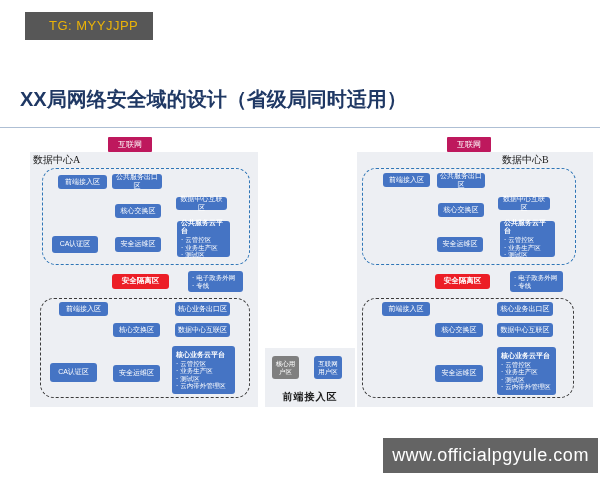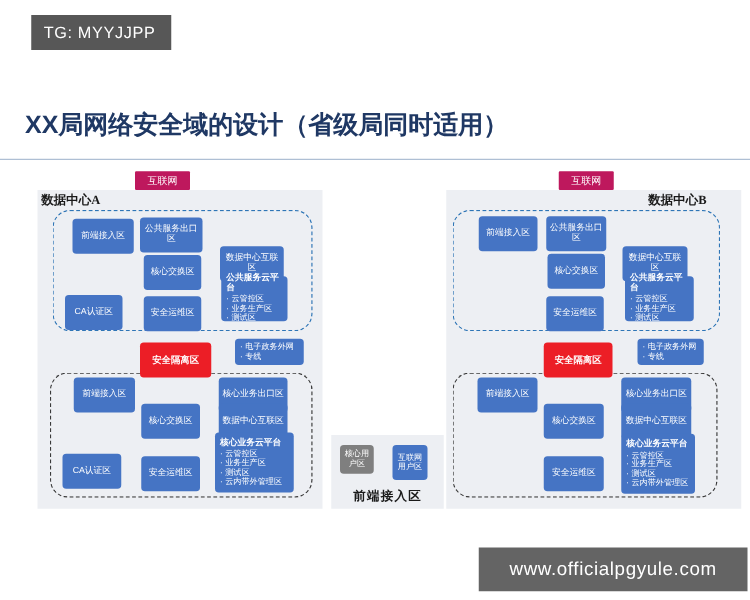--- a/index.html
+++ b/index.html
@@ -1,64 +1,64 @@
 <!DOCTYPE html>
 <html><head>
 <meta charset="utf-8">
 <style>
   html,body{margin:0;padding:0;}
   body{width:600px;height:480px;overflow:hidden;background:#ffffff;
        font-family:"Liberation Sans","DejaVu Sans",sans-serif;}
   .stage{position:relative;width:600px;height:480px;background:#fff;}
 
-  .tag{position:absolute;left:25px;top:12px;width:112px;height:28px;
-       background:#575757;color:#ffffff;font-size:13px;line-height:28px;
-       padding-left:10px;box-sizing:border-box;letter-spacing:.5px;}
+  .tag{position:absolute;left:25px;top:12px;width:128px;height:28px;
+       background:#575757;color:#eab308;font-size:13px;line-height:28px;
+       padding-left:24px;box-sizing:border-box;letter-spacing:.5px;}
 
   .title{position:absolute;left:20px;top:86px;width:560px;
          font-size:20px;font-weight:bold;color:#1F3864;}
 
   .divider{position:absolute;left:0;top:127px;width:600px;height:1px;
            background:#aebfd4;}
 
   .panel{position:absolute;background:#EDEFF3;}
   .panel-a{left:30px;top:152px;width:228px;height:255px;}
   .panel-b{left:357px;top:152px;width:236px;height:255px;}
   .panel-mid{left:265px;top:348px;width:90px;height:59px;}
 
-  .dcname{position:absolute;font-size:10px;font-weight:bold;color:#1a1a1a;
+  .dcname{position:absolute;font-size:10px;font-weight:normal;color:#1a1a1a;
           font-family:"Liberation Serif","DejaVu Serif",serif;}
 
   .netbox{position:absolute;width:44px;height:15px;background:#be185d;
           color:#fff;font-size:8px;display:flex;align-items:center;
           justify-content:center;border-radius:1px;}
 
   .dash{position:absolute;border:1.5px dashed #2E75B6;border-radius:14px;
         box-sizing:border-box;}
   .dash.dark{border-color:#3a3a3a;}
 
   .zbox{position:absolute;background:#4574C4;color:#fff;border-radius:3px;
         font-size:7px;line-height:1.15;display:flex;align-items:center;
         justify-content:center;text-align:center;box-sizing:border-box;
-        padding:14px 2px;}
+        padding:1px 2px;}
   .zbox.red{background:#EC1E26;font-weight:bold;font-size:7.5px;}
   .zbox.gray{background:#7F7F7F;font-size:6.5px;padding:2px;}
   .zbox.multi{flex-direction:column;align-items:flex-start;
               justify-content:center;text-align:left;padding:2px 4px;}
   .cloud-title{font-weight:bold;font-size:7px;margin-bottom:1px;}
   ul.blist{margin:0;padding:0;list-style:none;font-size:6.5px;}
   ul.blist li::before{content:"·";margin-right:2px;}
 
   .monitor-label{position:absolute;left:265px;top:390px;width:90px;
                  text-align:center;font-size:10px;font-weight:bold;
                  color:#1a1a1a;font-family:"Liberation Serif","DejaVu Serif",serif;
                  letter-spacing:1px;}
 
   .footer{position:absolute;left:383px;top:438px;width:215px;height:35px;
-          background:#646464;color:#fff;font-size:15px;display:flex;
+          background:#646464;color:#fff;font-size:18px;display:flex;
           align-items:center;justify-content:center;letter-spacing:.5px;}
 </style>
 </head>
 <body>
 
 <div class="stage">
 
   <div class="tag">TG: MYYJJPP</div>
 
   <div class="title">XX局网络安全域的设计（省级局同时适用）</div>
@@ -66,21 +66,21 @@
   <div class="divider"></div>
 
   <div class="panel panel-a"></div>
   <div class="panel panel-b"></div>
   <div class="panel panel-mid"></div>
 
   <div class="netbox" style="left:108px;top:137px;">互联网</div>
   <div class="netbox" style="left:447px;top:137px;">互联网</div>
 
   <div class="dcname" style="left:33px;top:153px;">数据中心A</div>
-  <div class="dcname" style="left:502px;top:153px;width:80px;text-align:center;">数据中心B</div>
+  <div class="dcname" style="left:502px;top:153px;width:80px;text-align:left;">数据中心B</div>
 
   <div class="dash" style="left:42px;top:168px;width:208px;height:97px;"></div>
   <div class="dash dark" style="left:40px;top:298px;width:210px;height:100px;"></div>
   <div class="dash" style="left:362px;top:168px;width:214px;height:97px;"></div>
   <div class="dash dark" style="left:362px;top:298px;width:212px;height:100px;"></div>
 
   <div class="zbox" style="left:58px;top:175px;width:49px;height:14px;">前端接入区</div>
   <div class="zbox" style="left:112px;top:174px;width:50px;height:15px;">公共服务出口区</div>
   <div class="zbox" style="left:115px;top:204px;width:46px;height:14px;">核心交换区</div>
   <div class="zbox" style="left:176px;top:197px;width:51px;height:13px;">数据中心互联区</div>

